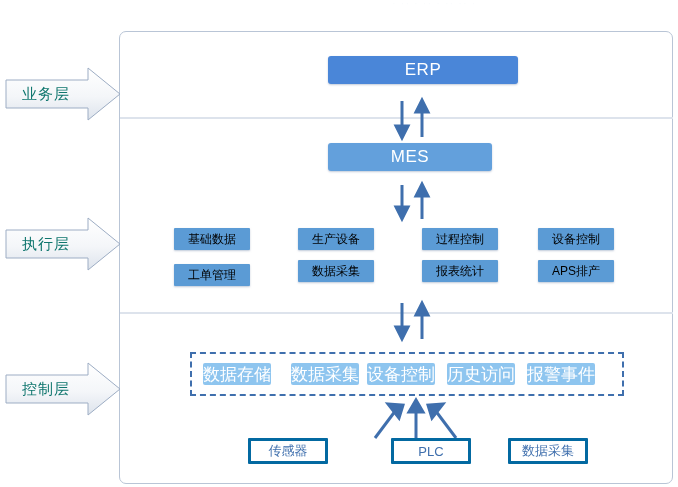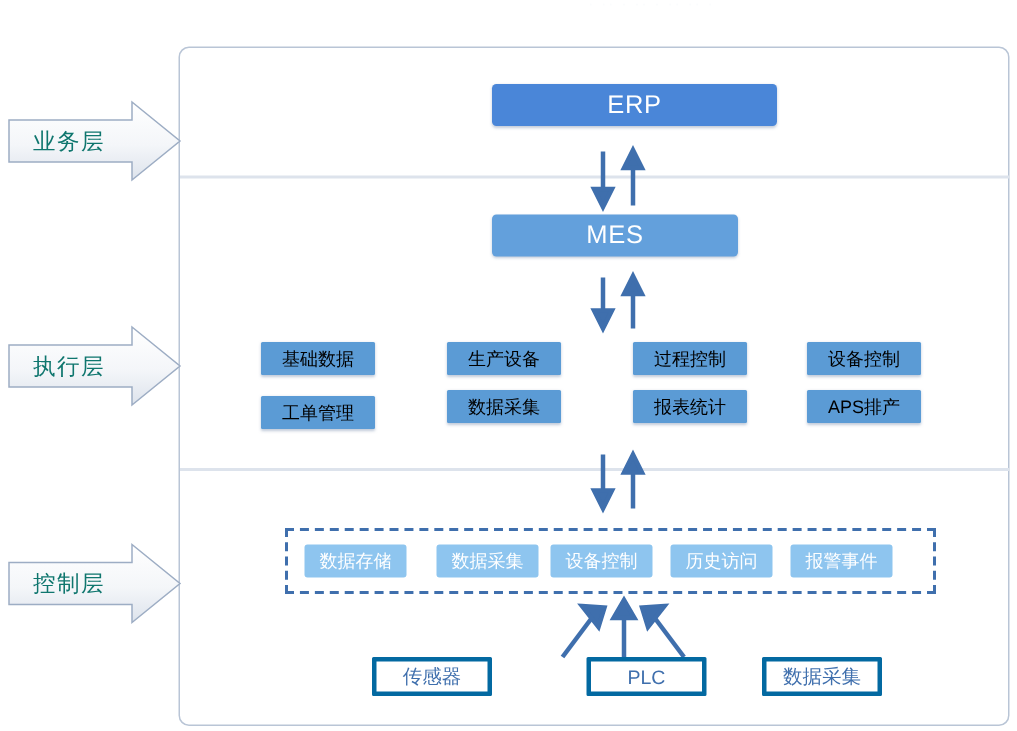--- a/index.html
+++ b/index.html
@@ -117,21 +117,21 @@
     border-radius: 1px;
     box-shadow: 0 1px 2px rgba(130,150,180,0.5);
   }
 
   
   .ctrl-box {
     width: 68px;
     height: 22px;
     background: #8ec5ef;
     color: #ffffff;
-    font-size: 12px;
+    font-size: 17px;
     border-radius: 2px;
   }
 
   
   .dev-box {
     width: 80px;
     height: 26px;
     background: #ffffff;
     border: 3px solid #0369a1;
     color: #3f6fad;

